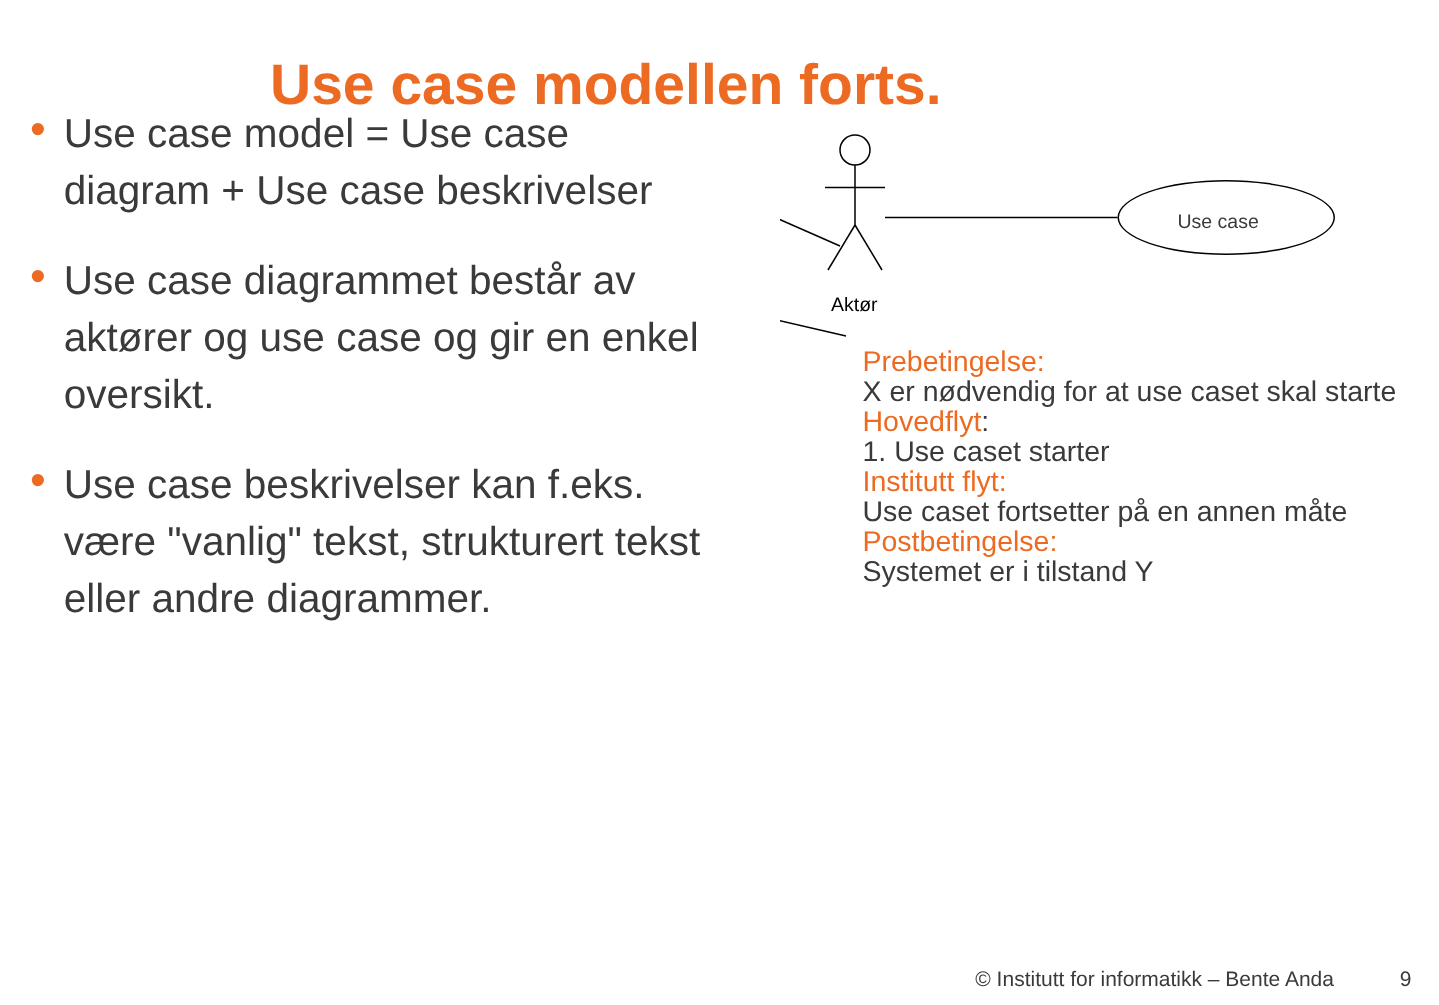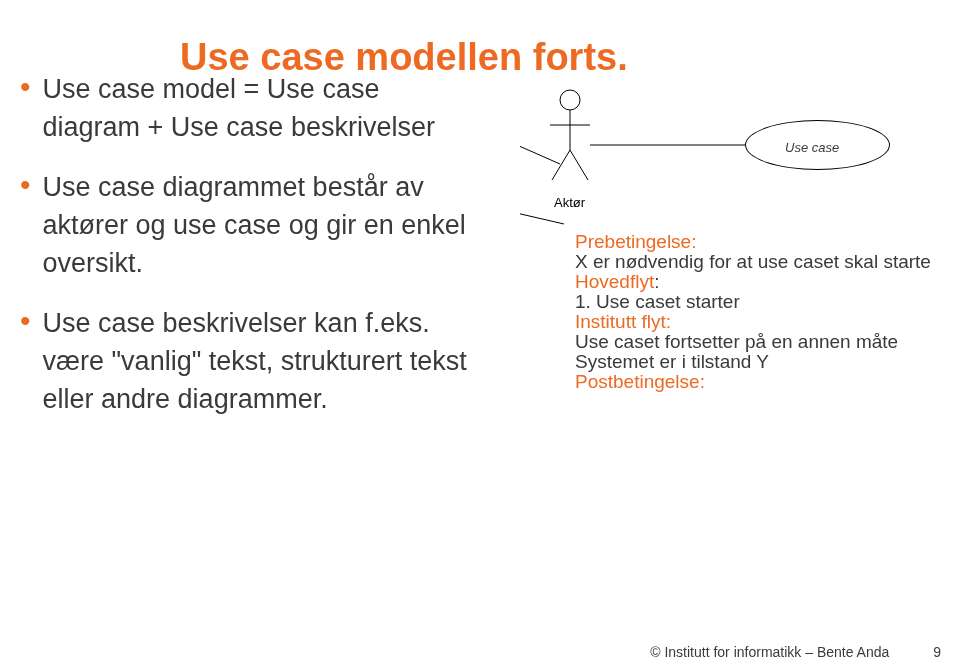--- a/index.html
+++ b/index.html
@@ -57,21 +57,20 @@
       left: 34px;
       font-size: 13px;
       color: #000000;
     }
     .usecase-label {
       position: absolute;
       top: 80px;
       left: 265px;
       font-size: 13px;
       color: #3a3a3a;
-      font-style: italic;
     }
     .ellipse {
       position: absolute;
       top: 60px;
       left: 225px;
       width: 145px;
       height: 50px;
       border: 1px solid #000;
       border-radius: 50%;
     }
@@ -133,21 +132,21 @@
   <div class="aktor-label">Aktør</div>
   <div class="usecase-label">Use case</div>
 
   <div class="desc">
     <div><span class="hdr">Prebetingelse:</span></div>
     <div>X er nødvendig for at use caset skal starte</div>
     <div><span class="hdr">Hovedflyt</span><span>:</span></div>
     <div>1.        Use caset starter</div>
     <div><span class="hdr">Institutt flyt:</span></div>
     <div>Use caset fortsetter på en annen måte</div>
+    <div><span class="hdr">Postbetingelse:</span></div>
     <div>Systemet er i tilstand Y</div>
-    <div><span class="hdr">Postbetingelse:</span></div>
   </div>
 </div>
 
 <div class="footer">
   <span>© Institutt for informatikk – Bente Anda</span>
   <span class="pagenum">9</span>
 </div>
 
 </body></html>

